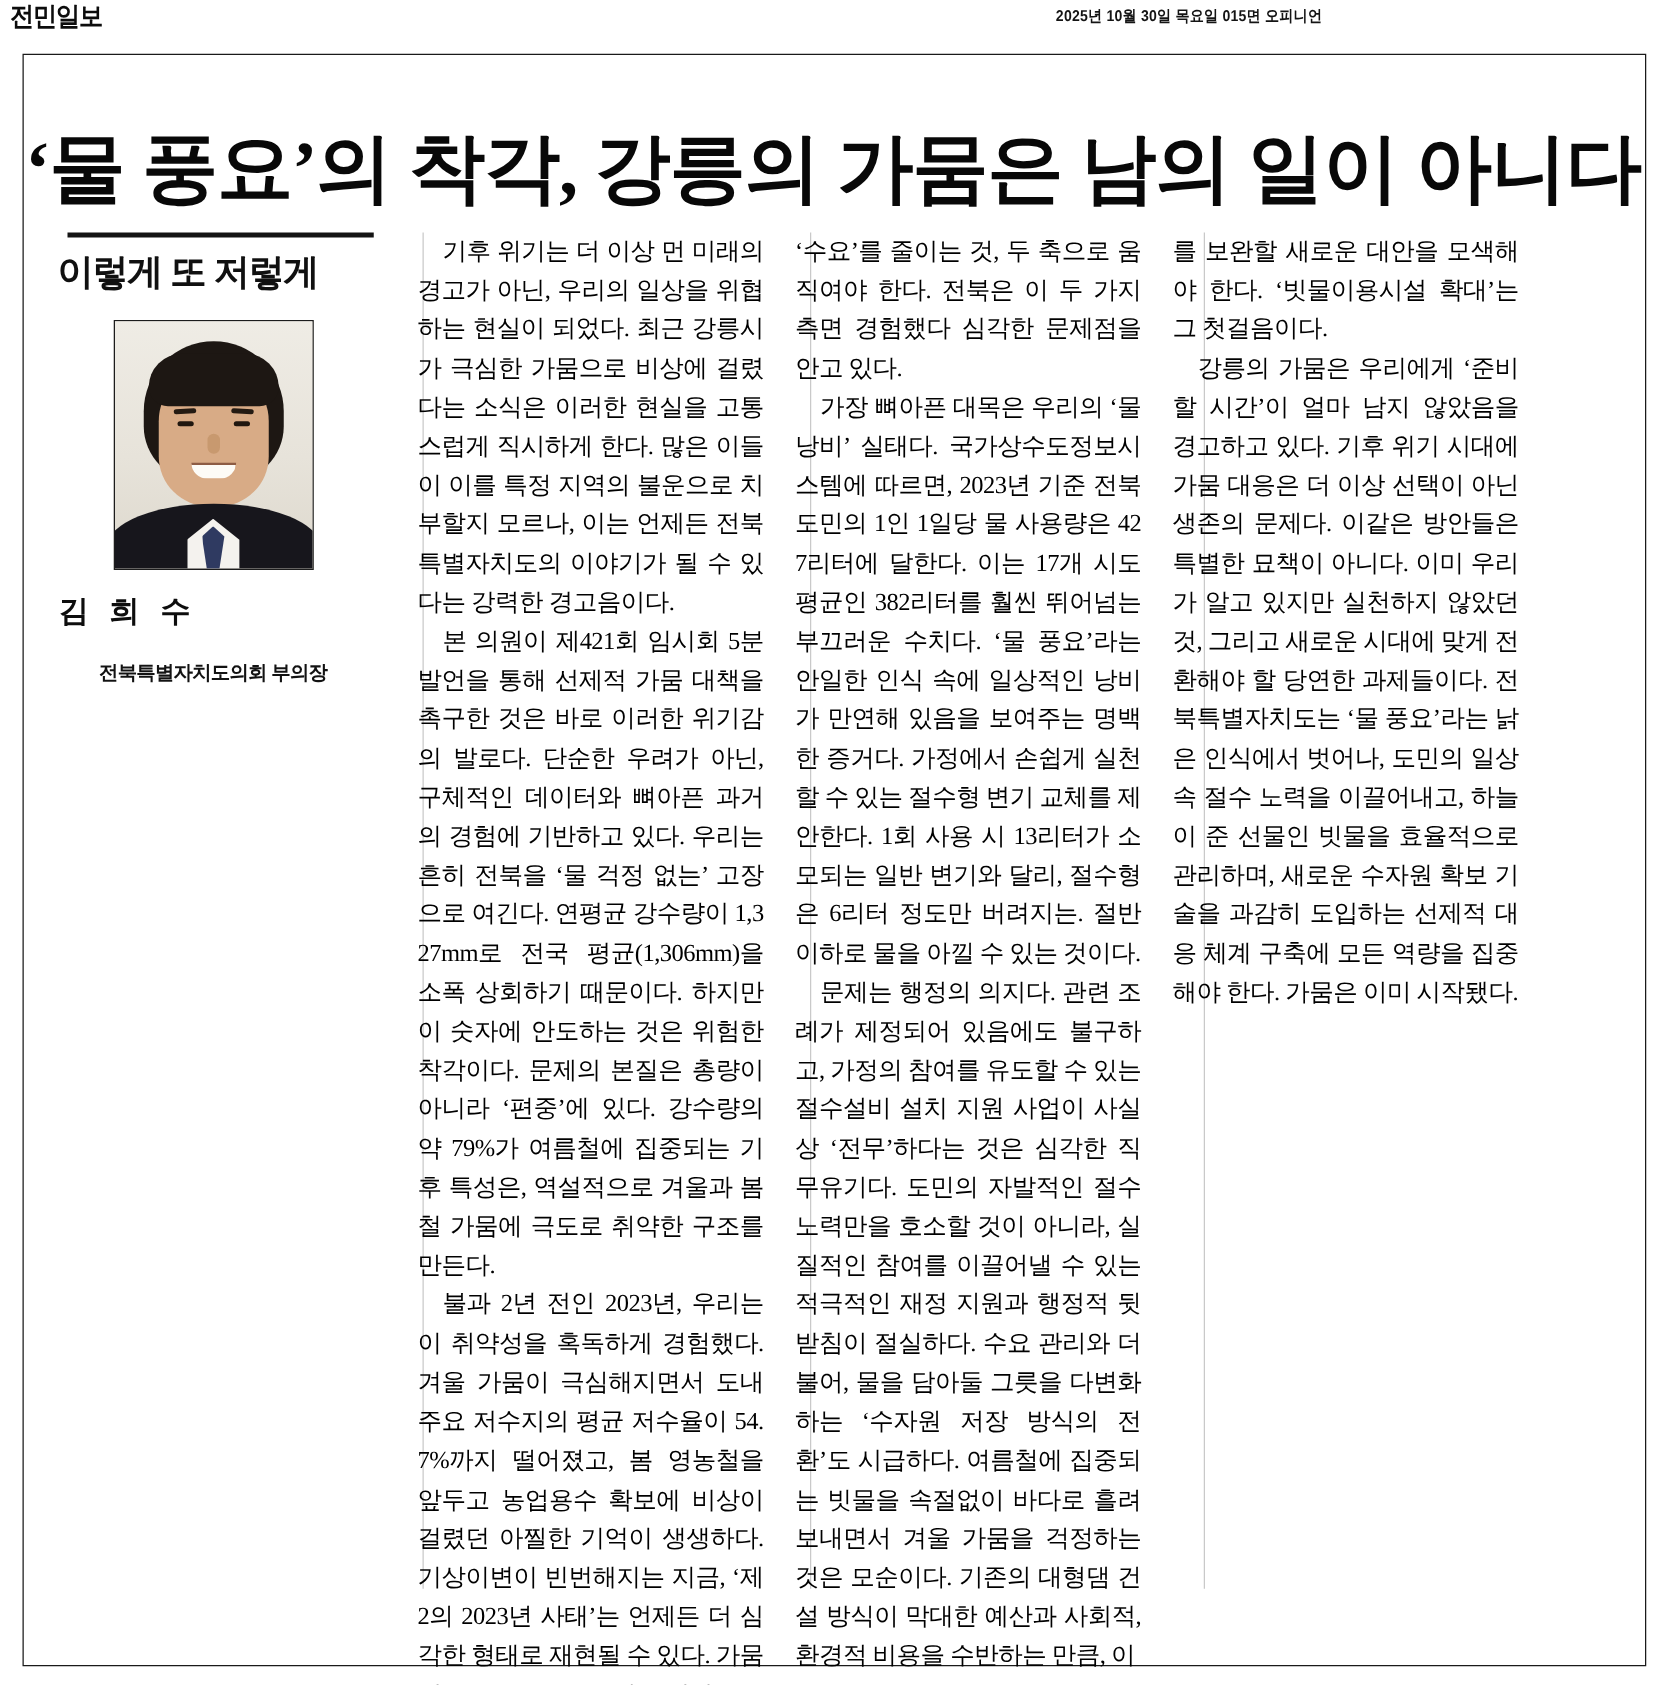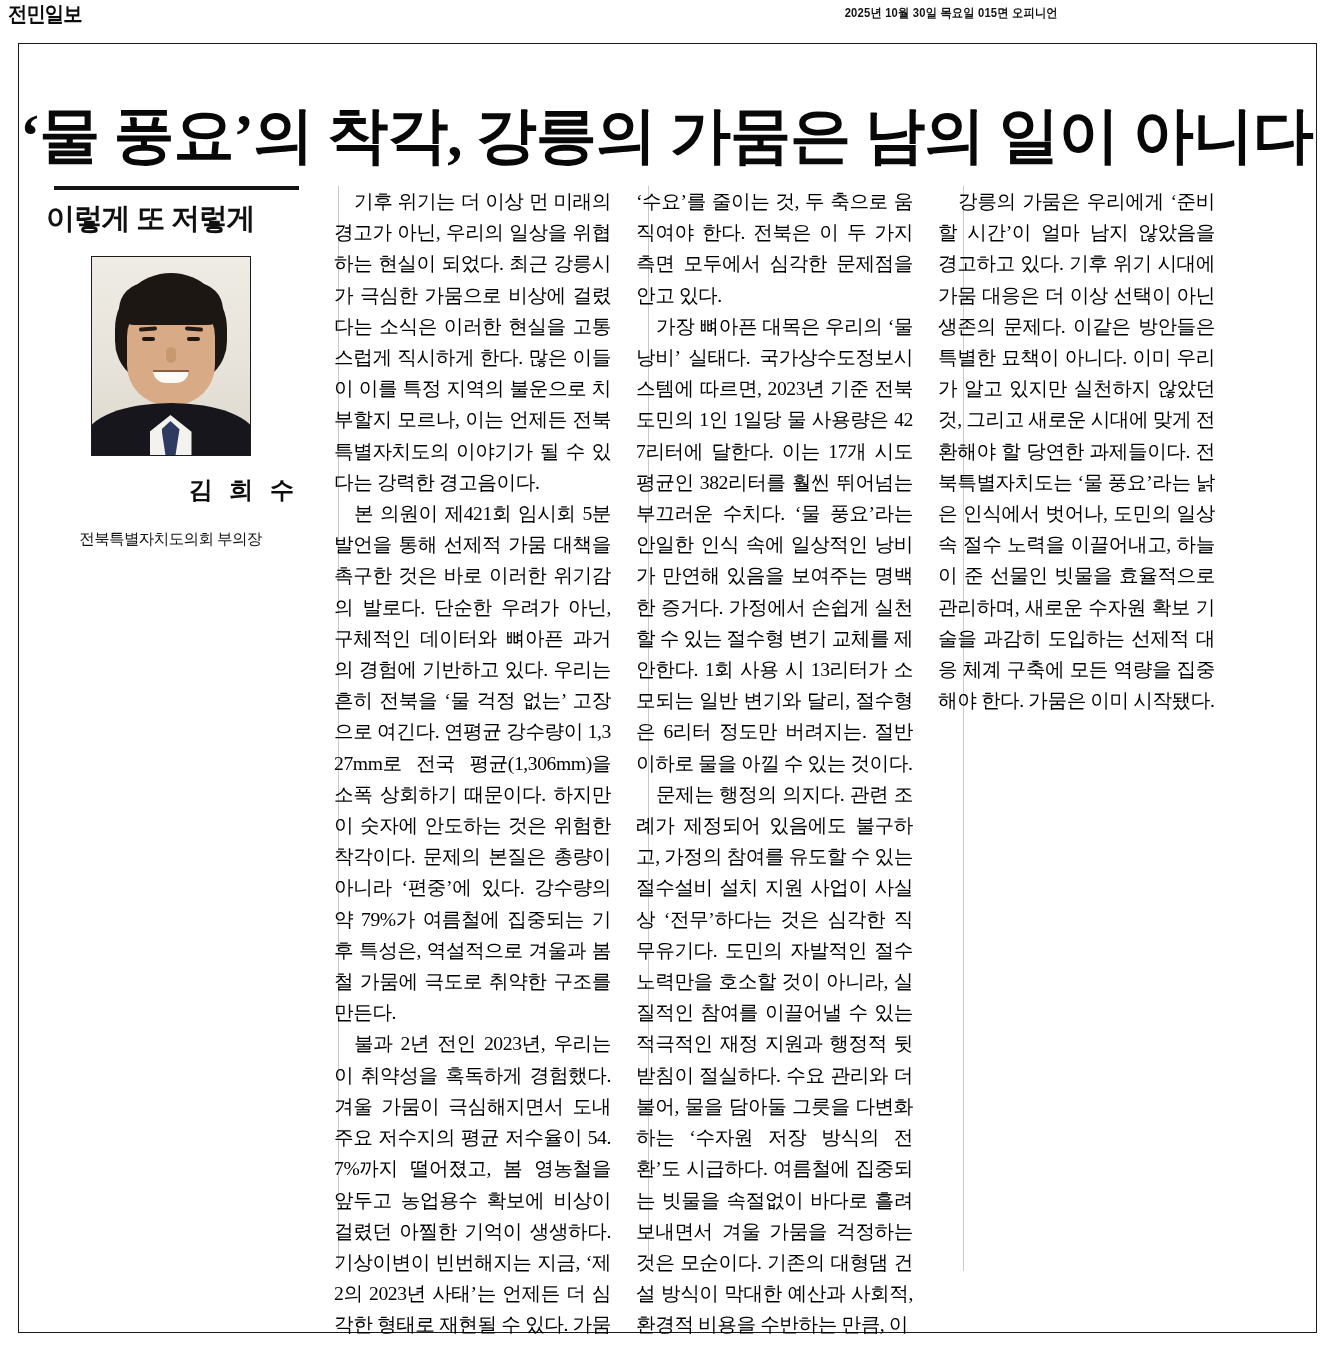--- a/index.html
+++ b/index.html
@@ -220,26 +220,26 @@
   }
 
   .author-name {
     font-family: "Liberation Sans", "DejaVu Sans", sans-serif;
     font-weight: bold;
     font-size: 24px;
     line-height: 32px;
     letter-spacing: 5px;
     text-indent: 5px;
     color: #0d0d0d;
-    text-align: right;
+    text-align: left;
     margin: 18px 0 0 0;
   }
   .author-role {
     font-family: "Liberation Sans", "DejaVu Sans", sans-serif;
-    font-weight: normal;
+    font-weight: bold;
     font-size: 15.5px;
     line-height: 22px;
     letter-spacing: -0.6px;
     color: #121212;
     text-align: center;
     margin: 22px 0 0 0;
     white-space: nowrap;
   }
 
   
@@ -325,23 +325,24 @@
       <div class="author-role">전북특별자치도의회 부의장</div>
     </div>
 
     <div class="col first">
       <p>기후 위기는 더 이상 먼 미래의 경고가 아닌, 우리의 일상을 위협하는 현실이 되었다. 최근 강릉시가 극심한 가뭄으로 비상에 걸렸다는 소식은 이러한 현실을 고통스럽게 직시하게 한다. 많은 이들이 이를 특정 지역의 불운으로 치부할지 모르나, 이는 언제든 전북특별자치도의 이야기가 될 수 있다는 강력한 경고음이다.</p>
       <p>본 의원이 제421회 임시회 5분 발언을 통해 선제적 가뭄 대책을 촉구한 것은 바로 이러한 위기감의 발로다. 단순한 우려가 아닌, 구체적인 데이터와 뼈아픈 과거의 경험에 기반하고 있다. 우리는 흔히 전북을 ‘물 걱정 없는’ 고장으로 여긴다. 연평균 강수량이 1,327mm로 전국 평균(1,306mm)을 소폭 상회하기 때문이다. 하지만 이 숫자에 안도하는 것은 위험한 착각이다. 문제의 본질은 총량이 아니라 ‘편중’에 있다. 강수량의 약 79%가 여름철에 집중되는 기후 특성은, 역설적으로 겨울과 봄철 가뭄에 극도로 취약한 구조를 만든다.</p>
       <p>불과 2년 전인 2023년, 우리는 이 취약성을 혹독하게 경험했다. 겨울 가뭄이 극심해지면서 도내 주요 저수지의 평균 저수율이 54.7%까지 떨어졌고, 봄 영농철을 앞두고 농업용수 확보에 비상이 걸렸던 아찔한 기억이 생생하다. 기상이변이 빈번해지는 지금, ‘제2의 2023년 사태’는 언제든 더 심각한 형태로 재현될 수 있다. 가뭄 대응은 ‘공급’을 늘리는 것과</p>
     </div>
 
     <div class="col">
-      <p class="cont">‘수요’를 줄이는 것, 두 축으로 움직여야 한다. 전북은 이 두 가지 측면 모두에서 심각한 문제점을 안고 있다.</p>
+      <p class="cont">‘수요’를 줄이는 것, 두 축으로 움직여야 한다. 전북은 이 두 가지 측면 경험했다 심각한 문제점을 안고 있다.</p>
       <p>가장 뼈아픈 대목은 우리의 ‘물 낭비’ 실태다. 국가상수도정보시스템에 따르면, 2023년 기준 전북도민의 1인 1일당 물 사용량은 427리터에 달한다. 이는 17개 시도 평균인 382리터를 훨씬 뛰어넘는 부끄러운 수치다. ‘물 풍요’라는 안일한 인식 속에 일상적인 낭비가 만연해 있음을 보여주는 명백한 증거다. 가정에서 손쉽게 실천할 수 있는 절수형 변기 교체를 제안한다. 1회 사용 시 13리터가 소모되는 일반 변기와 달리, 절수형은 6리터 정도만 버려지는. 절반 이하로 물을 아낄 수 있는 것이다.</p>
       <p>문제는 행정의 의지다. 관련 조례가 제정되어 있음에도 불구하고, 가정의 참여를 유도할 수 있는 절수설비 설치 지원 사업이 사실상 ‘전무’하다는 것은 심각한 직무유기다. 도민의 자발적인 절수 노력만을 호소할 것이 아니라, 실질적인 참여를 이끌어낼 수 있는 적극적인 재정 지원과 행정적 뒷받침이 절실하다. 수요 관리와 더불어, 물을 담아둘 그릇을 다변화하는 ‘수자원 저장 방식의 전환’도 시급하다. 여름철에 집중되는 빗물을 속절없이 바다로 흘려보내면서 겨울 가뭄을 걱정하는 것은 모순이다. 기존의 대형댐 건설 방식이 막대한 예산과 사회적, 환경적 비용을 수반하는 만큼, 이</p>
     </div>
 
     <div class="col">
+      <p class="cont">를 보완할 새로운 대안을 모색해야 한다. ‘빗물이용시설 확대’는 그 첫걸음이다.</p>
       <p>강릉의 가뭄은 우리에게 ‘준비할 시간’이 얼마 남지 않았음을 경고하고 있다. 기후 위기 시대에 가뭄 대응은 더 이상 선택이 아닌 생존의 문제다. 이같은 방안들은 특별한 묘책이 아니다. 이미 우리가 알고 있지만 실천하지 않았던 것, 그리고 새로운 시대에 맞게 전환해야 할 당연한 과제들이다. 전북특별자치도는 ‘물 풍요’라는 낡은 인식에서 벗어나, 도민의 일상 속 절수 노력을 이끌어내고, 하늘이 준 선물인 빗물을 효율적으로 관리하며, 새로운 수자원 확보 기술을 과감히 도입하는 선제적 대응 체계 구축에 모든 역량을 집중해야 한다. 가뭄은 이미 시작됐다.</p>
     </div>
 
   </div>
 </div>
 
 </body></html>

